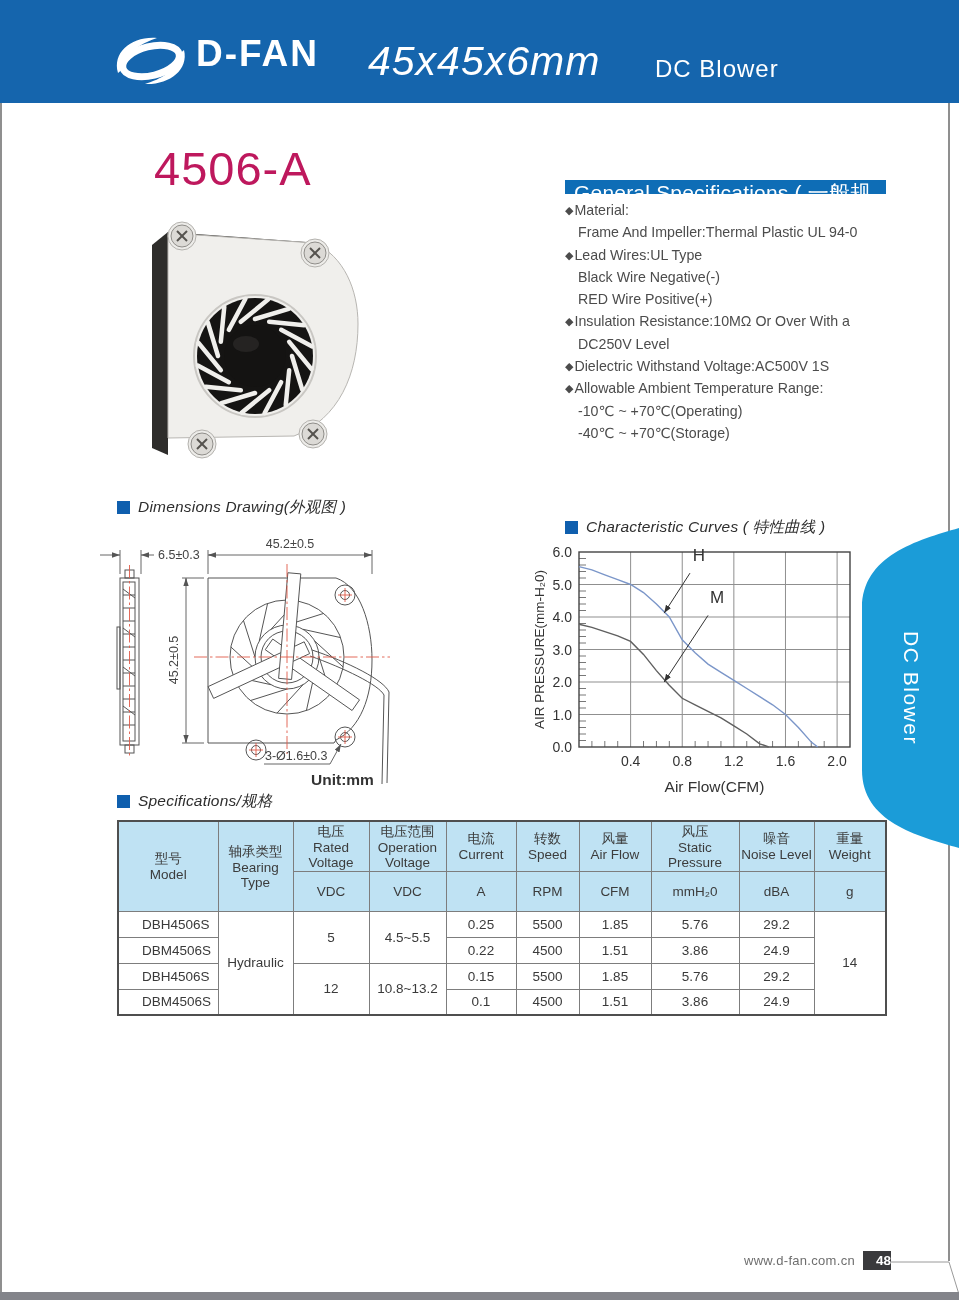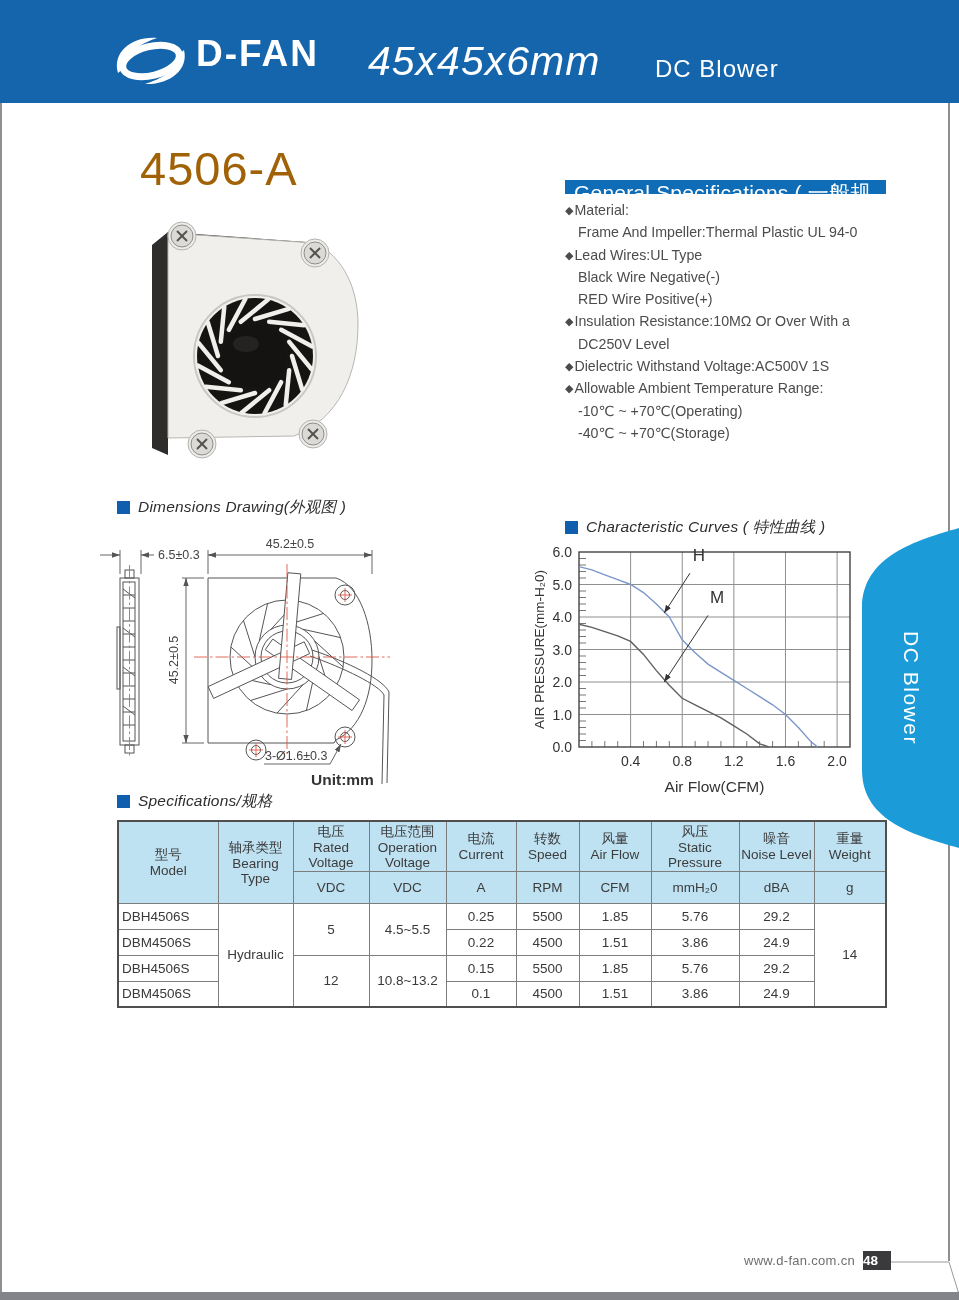--- a/index.html
+++ b/index.html
@@ -13,21 +13,21 @@
   .hdr { position:absolute; left:0; top:0; width:959px; height:103px; background:#1565ad; }
   .hdr-logo { position:absolute; left:112px; top:33px; height:58px; display:flex; align-items:flex-start; }
   .hdr-brand { color:#fff; font-size:37px; font-weight:bold; letter-spacing:2px; margin-left:6px; }
   .hdr-size { position:absolute; left:368px; top:38px; color:#fff; font-size:41px; font-weight:400; letter-spacing:1px;font-style:italic; }
   .hdr-type { position:absolute; left:655px; top:55px; color:#fff; font-size:24px; letter-spacing:1px; }
   
   .border-left  { position:absolute; left:0;   top:103px; width:2px;   height:1190px; background:#8f8f8f; }
   .border-right { position:absolute; left:948px;top:103px; width:2px;  height:1158px; background:#8f8f8f; }
   .bottom-bar   { position:absolute; left:0; top:1292px; width:959px; height:8px; background:#83848a; }
   
-  .model-title { position:absolute; left:140px; top:141px; font-size:47px; color:#a16207; letter-spacing:1px; }
+  .model-title { position:absolute; left:154px; top:141px; font-size:47px; color:#be185d; letter-spacing:1px; }
   .product-photo { position:absolute; left:138px; top:203px; }
   
   .gs { position:absolute; left:565px; top:180px; width:321px; }
   .gs-bar { height:14px; background:#0e6db6; color:#fff; font-size:21px; line-height:25px; padding-left:9px; letter-spacing:0.2px; }
   .gs-list { margin-top:5px; }
   .gs-line { font-size:14.2px; line-height:22.3px; color:#4c4c4c; white-space:nowrap; }
   .gs-line.indent { padding-left:13px; }
   .gs-bullet { font-size:11px; margin-right:1px; vertical-align:1px; }
   
   .sec-head { position:absolute; display:flex; align-items:center; height:16px; }
@@ -44,30 +44,30 @@
   .side-tab .tab-text { position:absolute; left:0; top:0; width:97px; height:320px;
     display:flex; align-items:center; justify-content:center; }
   .side-tab .tab-text span { transform:rotate(90deg); white-space:nowrap; color:#fff;
     font-size:21px; letter-spacing:1.5px; }
   
   .spec-table { position:absolute; left:117px; top:820px; border-collapse:collapse; table-layout:fixed; }
   .spec-table th, .spec-table td { border:1px solid #7d7d7d; text-align:center; font-weight:normal; }
   .spec-table thead th { background:#bfe2f3; color:#3c3c3c; font-size:13.5px; }
   .spec-table { border:2px solid #4f4f4f; }
   .spec-table .h-top th { height:50px; }
-  .spec-table .h-unit th { height:32px; }
+  .spec-table .h-unit th { height:40px; }
   .spec-table tbody td { height:26px; font-size:13.5px; color:#3a3a3a; background:#fff; }
-  .spec-table tbody td.model-cell { text-align:left; padding-left:3px; }
+  .spec-table tbody td.model-cell { text-align:left; padding-left:23px; }
   .spec-table .cn { line-height:17px; }
   .spec-table .en { line-height:15px; }
   
   .site-label { position:absolute; left:700px; top:1253px; width:155px; text-align:right;
     font-size:13px; color:#6e6e6e; letter-spacing:0.3px; }
   .page-num { position:absolute; left:863px; top:1251px; width:28px; height:19px; background:#3a3a3c;
-    color:#fff; font-size:13.5px; font-weight:bold; text-align:left; line-height:19px; }
+    color:#fff; font-size:13.5px; font-weight:bold; text-align:right; line-height:19px; }
   .footer-line { position:absolute; left:891px; top:1252px; }
   svg text { font-family:"Liberation Sans","DejaVu Sans",sans-serif; }
 </style>
 </head>
 <body>
 
 <div class="page">
 
   <div class="hdr">
     <div class="hdr-logo">

